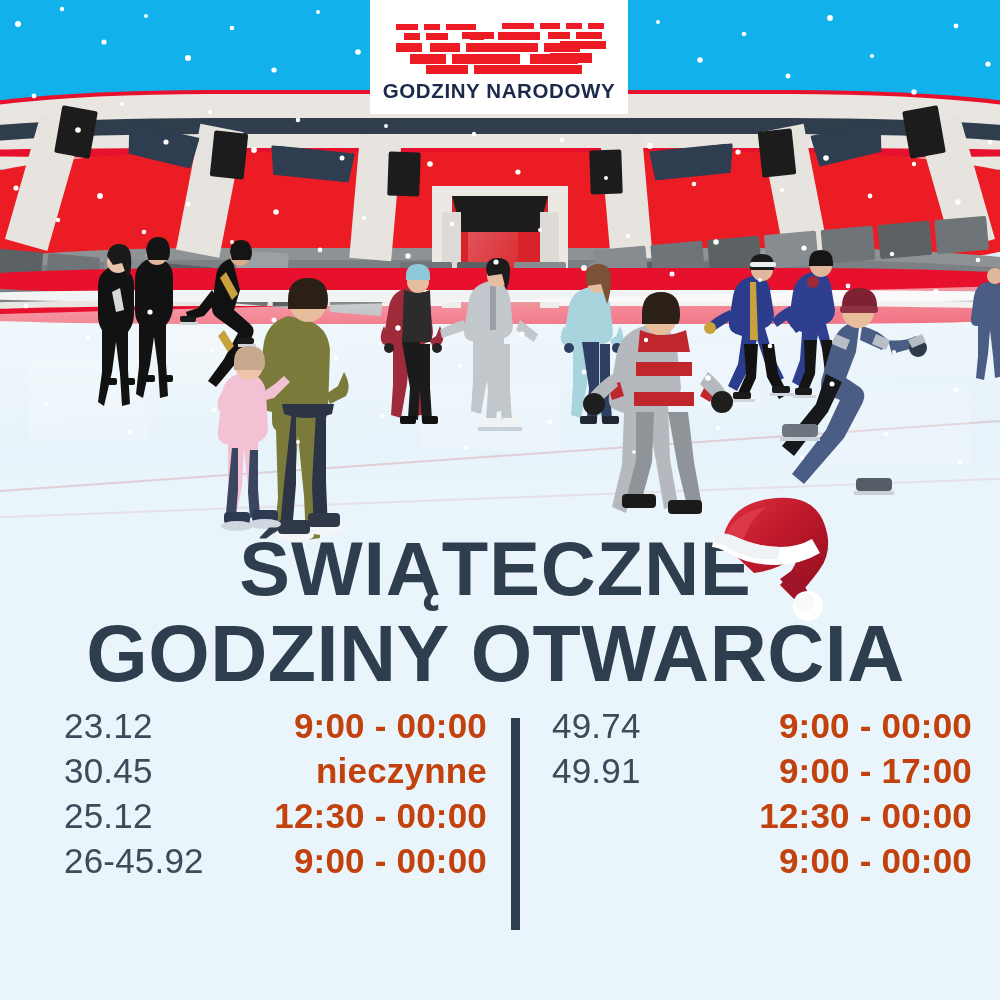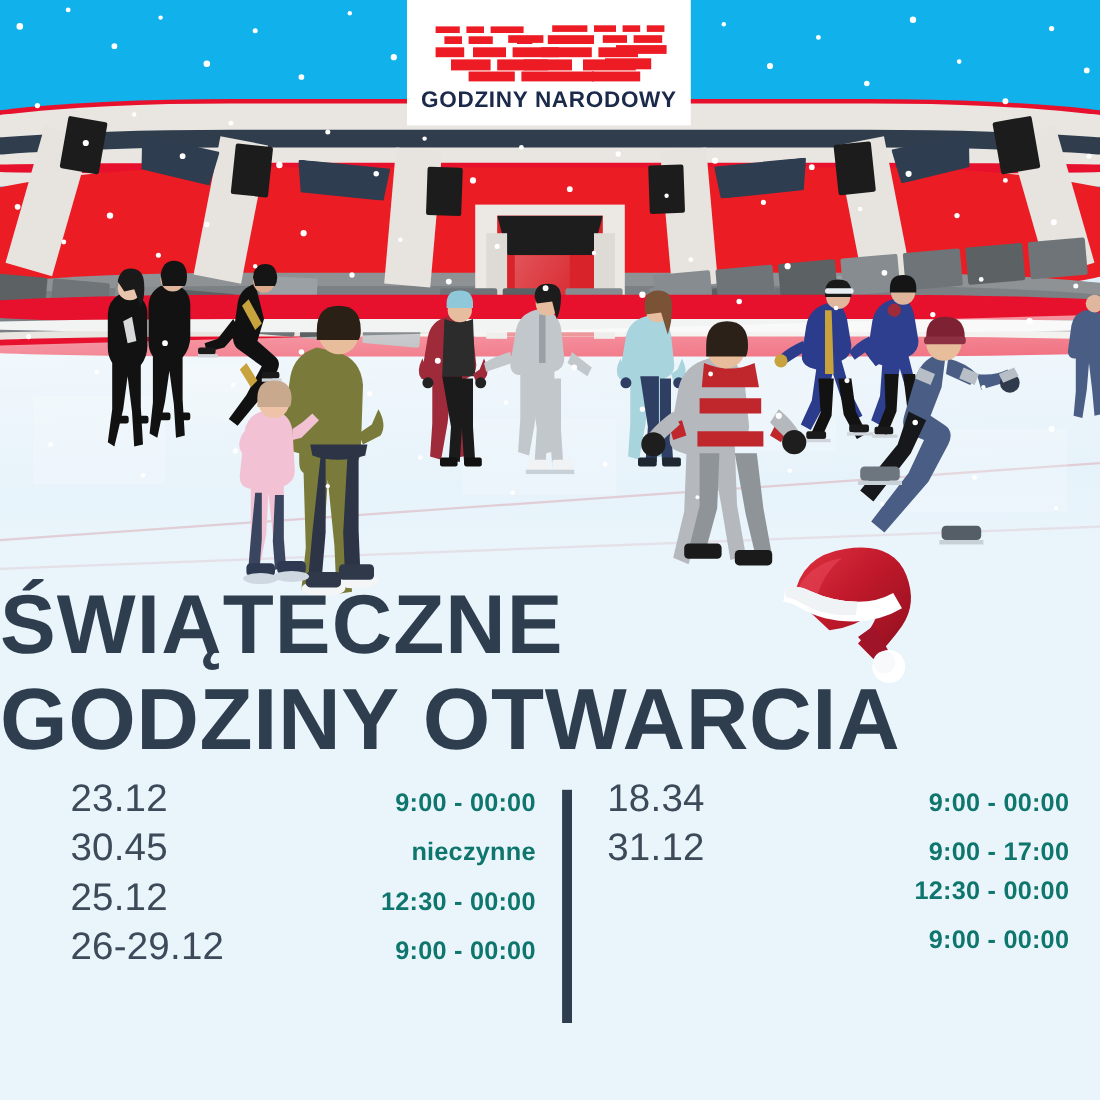--- a/index.html
+++ b/index.html
@@ -116,21 +116,21 @@
   .logo-mark{ position:relative; width:214px; height:52px; }
   .lp{ position:absolute; background:#ed1c24; }
   .logo-text{
     font-size:20.5px; font-weight:bold; letter-spacing:.6px;
     color:#1b2a4a; margin-top:5px;
   }
 
   
   .headline{
     position:absolute; left:0; top:527px; width:991px;
-    text-align:left; z-index:25;
+    text-align:center; z-index:25;
   }
   .headline .ln{
     display:block;
     font-size:76px; font-weight:bold; letter-spacing:1px;
     color:#2e3e4e; line-height:1.1;
   }
   .headline .ln2{ font-size:79px; letter-spacing:.5px; }
 
   
   .santa{ position:absolute; left:700px; top:487px; width:180px; height:135px; z-index:30; }
@@ -145,21 +145,21 @@
   .srow{
     display:flex; align-items:baseline; height:45px;
   }
   .sdate{
     width:200px; padding-left:25px;
     font-size:35px; color:#3c4a59; font-weight:normal;
     letter-spacing:.2px;
   }
   .shours{
     flex:1; text-align:right; padding-right:22px;
-    font-size:23px; font-weight:bold; color:#0f766e;
+    font-size:35px; font-weight:bold; color:#c2410c;
     letter-spacing:.2px;
   }
   .col-right .sdate{ padding-left:20px; }
   .col-right .shours{ padding-right:30px; }
   .snote{
     text-align:right; padding-right:22px; margin-top:-4px;
     font-size:18px; color:#3c4a59;
   }
   .divider{
     position:absolute; left:487px; top:12px; width:9px; height:212px;
@@ -608,32 +608,32 @@
       </div>
       <div class="srow">
         <span class="sdate">30.45</span>
         <span class="shours">nieczynne</span>
       </div>
       <div class="srow">
         <span class="sdate">25.12</span>
         <span class="shours">12:30 - 00:00</span>
       </div>
       <div class="srow">
-        <span class="sdate">26-29.12</span>
+        <span class="sdate">26-45.92</span>
         <span class="shours">9:00 - 00:00</span>
       </div>
     </div>
 
     <div class="col col-right">
       <div class="srow">
-        <span class="sdate">18.34</span>
+        <span class="sdate">49.74</span>
         <span class="shours">9:00 - 00:00</span>
       </div>
       <div class="srow">
-        <span class="sdate">31.12</span>
+        <span class="sdate">49.91</span>
         <span class="shours">9:00 - 17:00</span>
       </div>
       <div class="srow">
         <span class="shours">12:30 - 00:00</span>
       </div>
       <div class="srow">
         <span class="shours">9:00 - 00:00</span>
       </div>
     </div>
   </div>

